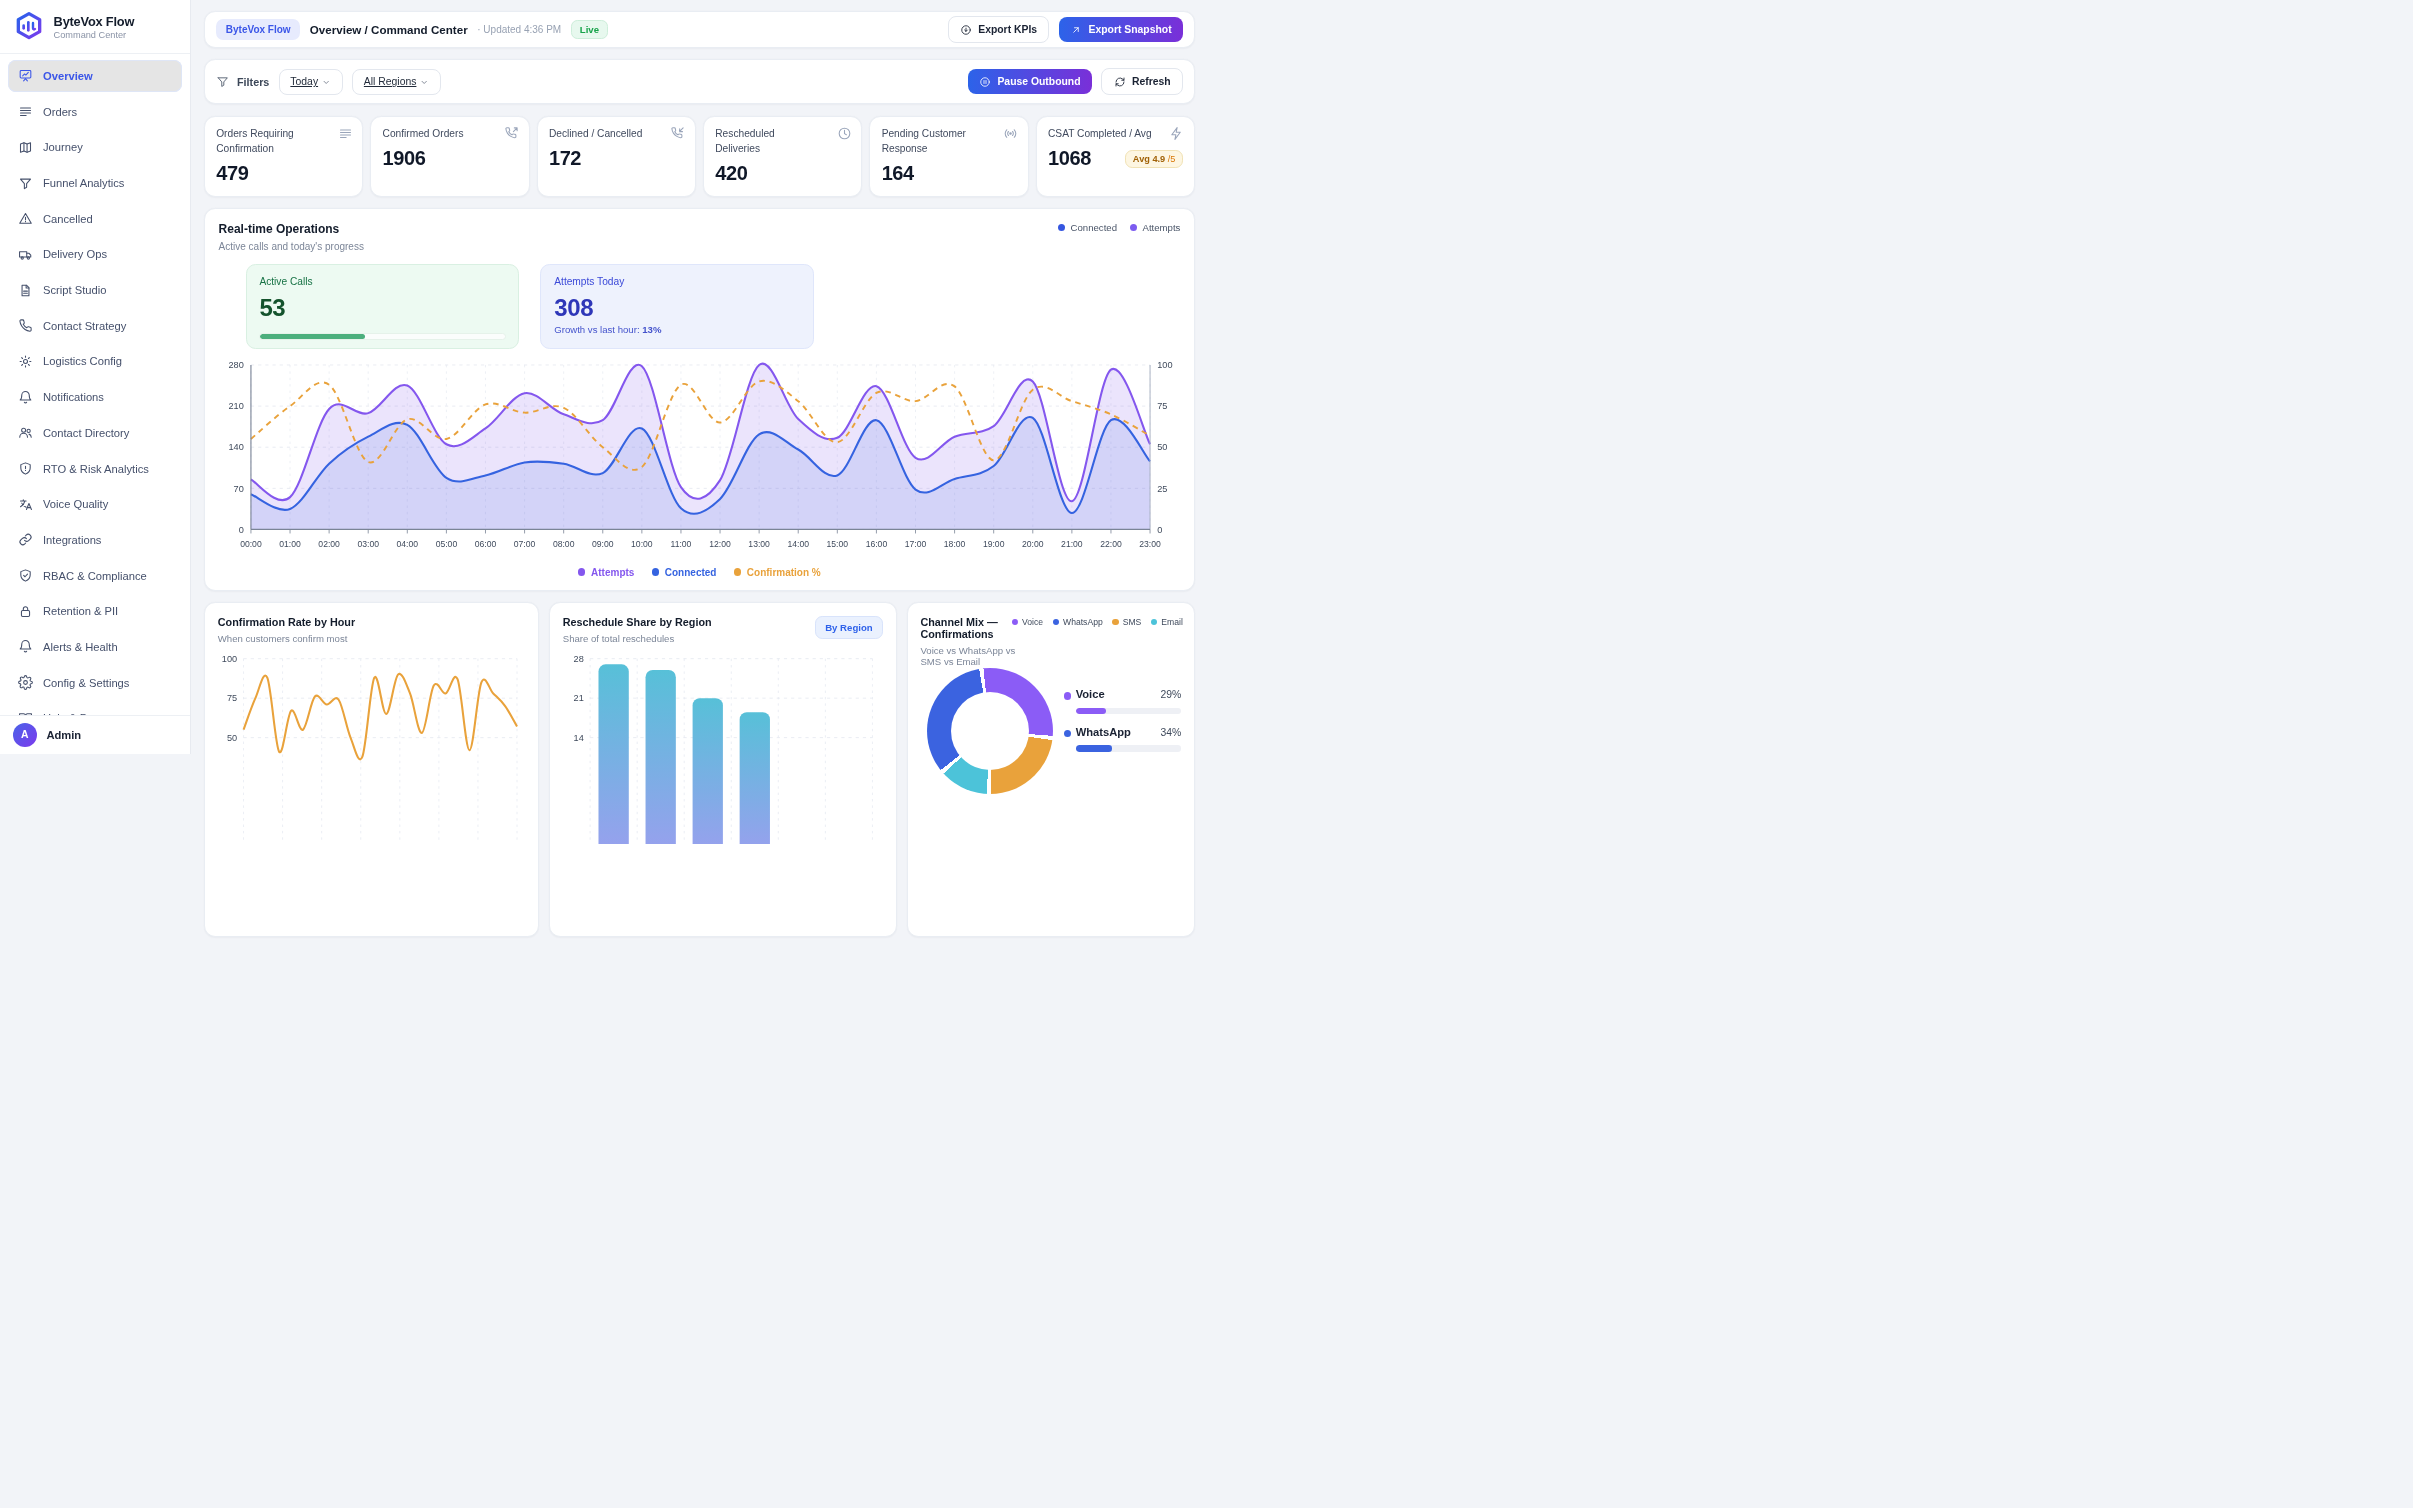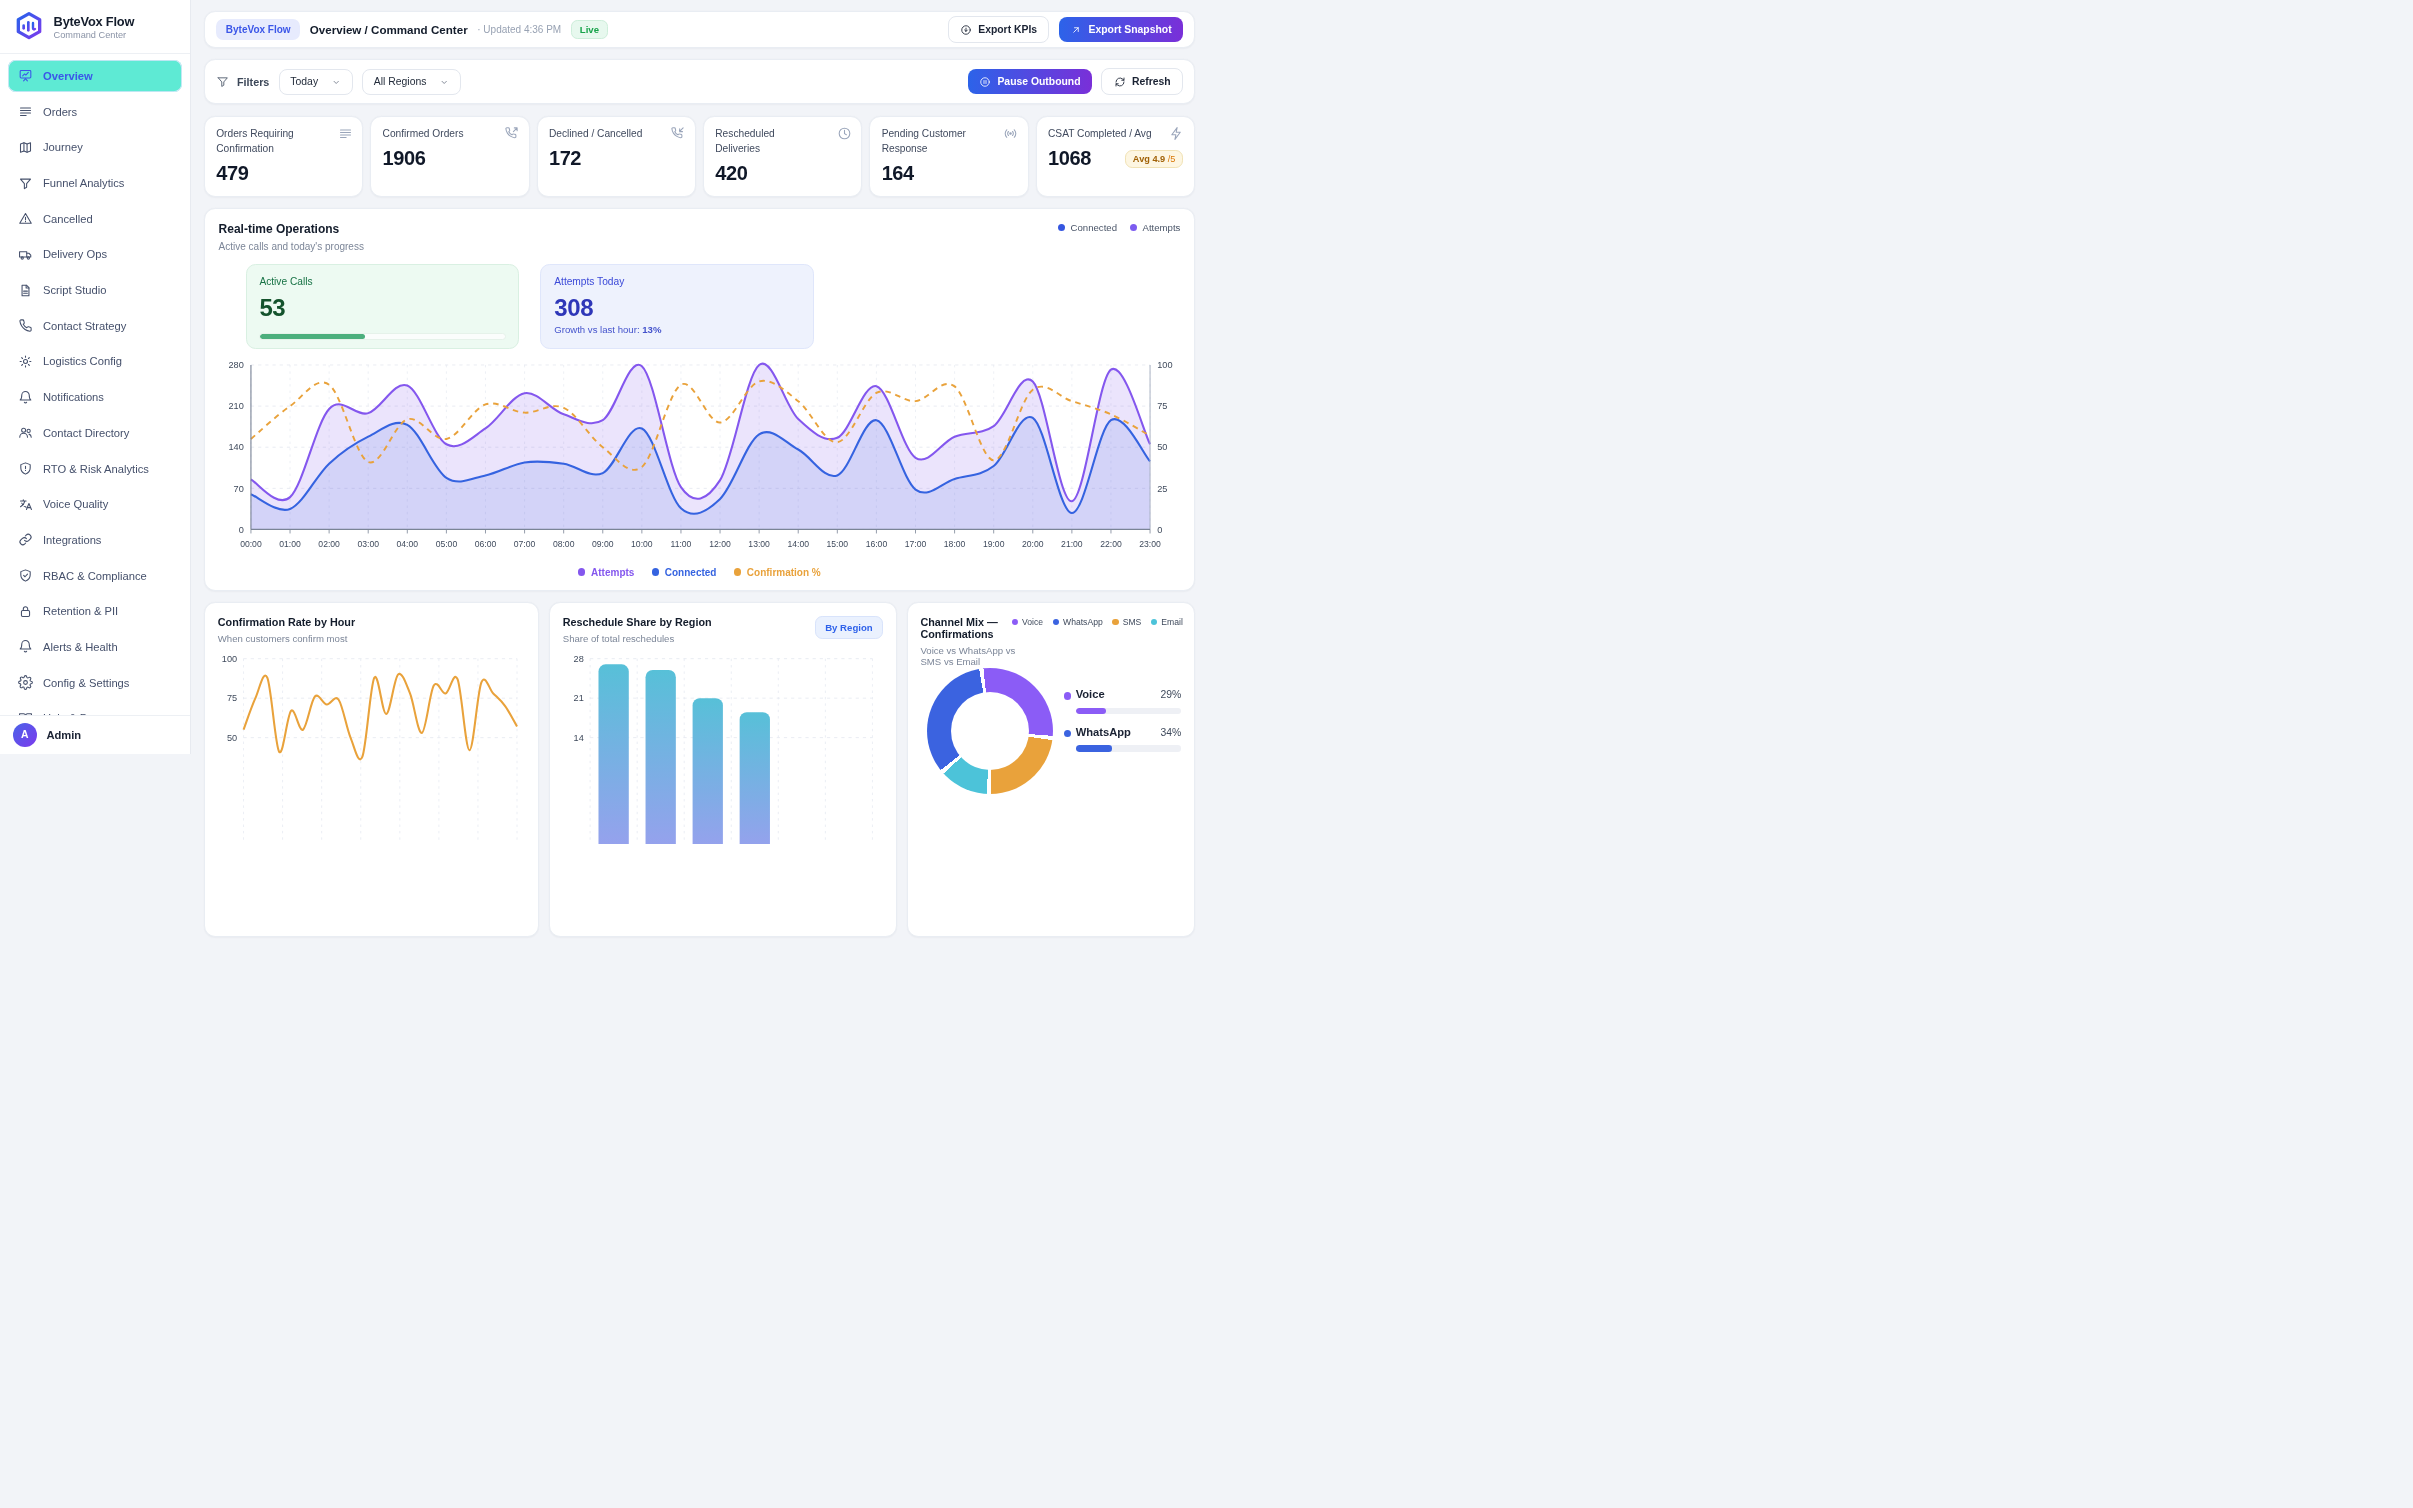--- a/index.html
+++ b/index.html
@@ -12,21 +12,21 @@
     border-right:0.8px solid #e7eaf0; display:flex; flex-direction:column; z-index:5; }
   .logo-row { display:flex; gap:8.8px; padding:11.2px 12.8px 9.6px; align-items:center; }
   .logo-mark { width:32px; height:32px; flex:0 0 auto; }
   .logo-name { font-size:12.8px; font-weight:bold; letter-spacing:-0.2px; color:#131c2b; }
   .logo-sub { font-size:9.2px; color:#8a93a6; margin-top:1.6px; }
   .side-divider { height:0.8px; background:#edf0f4; }
   .nav { flex:1; padding:6.4px 8px 0; overflow:hidden; }
   .nav-item { display:flex; align-items:center; gap:10.4px; height:32px; margin-bottom:3.7px;
     padding:0 9.6px; border-radius:8px; font-size:11.2px; color:#45506b; cursor:pointer; }
   .nav-item svg { width:15px; height:15px; flex:0 0 auto; }
-  .nav-item.active { background:#5eead4; color:#3b56e8; font-weight:bold;
+  .nav-item.active { background:#e5e5e5; color:#3b56e8; font-weight:bold;
     box-shadow: inset 0 0 0 0.8px #dde6fb; }
   .side-footer { border-top:0.8px solid #edf0f4; padding:7.2px 12.8px; display:flex;
     align-items:center; gap:9.6px; }
   .avatar { width:24px; height:24px; border-radius:50%;
     background:linear-gradient(135deg,#4a63e8,#7c3aed); color:#fff; display:flex;
     align-items:center; justify-content:center; font-size:10.4px; font-weight:bold; }
   .user-name { font-size:11.2px; font-weight:bold; color:#1a2233; }
 
   
   .main { position:absolute; left:204px; top:0; width:991px; }
@@ -43,22 +43,22 @@
   .spacer { flex:1; }
   .btn { display:inline-flex; align-items:center; gap:6.4px; font-size:10.4px; font-weight:bold;
     border-radius:8px; padding:6.4px 11.2px; cursor:pointer; border:0.8px solid #e3e7ee;
     background:#fff; color:#1a2233; white-space:nowrap; }
   .btn svg { width:12px; height:12px; }
   .btn-gradient { background:linear-gradient(92deg,#2c63e9,#7a2fd8); color:#fff; border:none; }
 
   .filterbar { margin-top:11.2px; height:45px; display:flex; align-items:center; padding:0 11.2px; gap:9.6px; }
   .filters-label { display:flex; align-items:center; gap:7.2px; font-size:10.8px; font-weight:bold; color:#3c4758; }
   .filters-label svg { width:13.6px; height:13.6px; color:#5b6576; }
-  .select { display:inline-flex; align-items:center; gap:13px; border:0.8px solid #e3e7ee;
-    border-radius:8px; padding:6.4px 10.4px; font-size:10.4px; color:#222b3a; cursor:pointer; }
+  .select { display:inline-flex; align-items:center; gap:3px; border:0.8px solid #e3e7ee;
+    border-radius:8px; padding:6.4px 10.4px; font-size:10.4px; color:#222b3a; cursor:pointer;text-decoration:underline; }
   .select svg { width:10.4px; height:10.4px; color:#5b6576; }
 
   .kpi-row { display:grid; grid-template-columns:repeat(6,1fr); gap:7.2px; margin-top:11.2px; }
   .kpi { padding:10.4px 11.2px; height:81px; position:relative; }
   .kpi-label { font-size:10.2px; color:#404a5e; line-height:1.45; width:78%; }
   .kpi-value { font-size:20px; font-weight:bold; letter-spacing:-0.4px; margin-top:5.6px; color:#101828; }
   .kpi-icon { position:absolute; top:9.6px; right:9.6px; color:#9aa5ba; }
   .kpi-icon svg { width:15px; height:15px; }
   .kpi-value-row { display:flex; align-items:center; justify-content:space-between; margin-top:5.6px; }
   .kpi-value-row .kpi-value { margin-top:0; }

